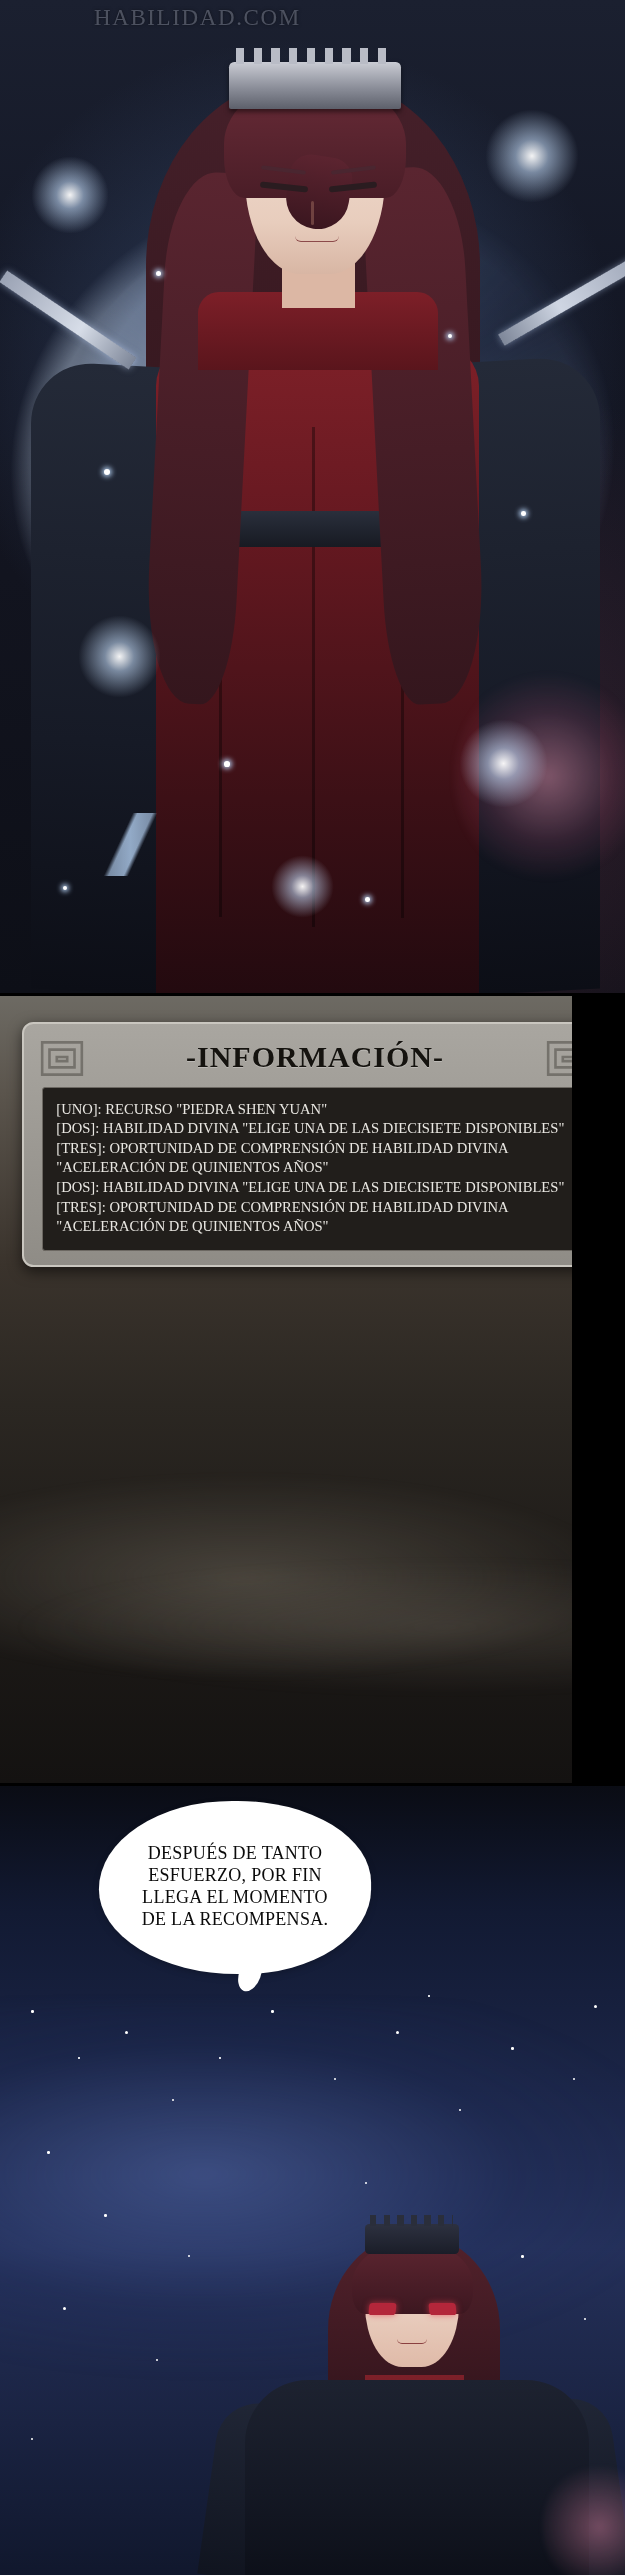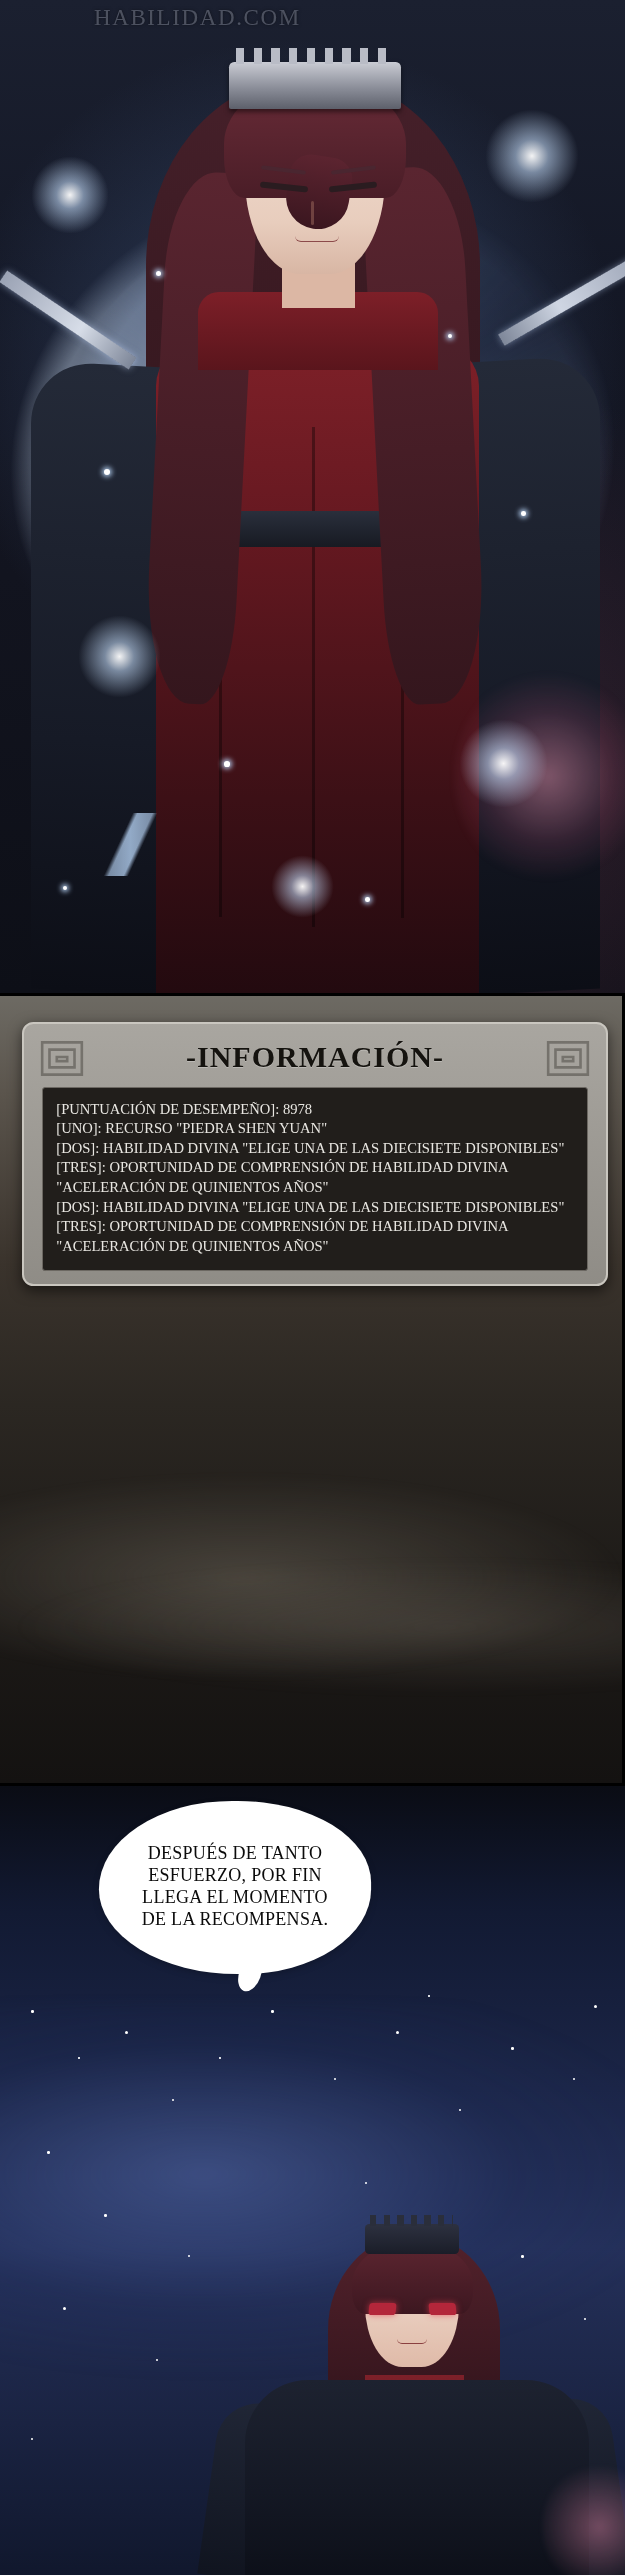--- a/index.html
+++ b/index.html
@@ -150,21 +150,21 @@
     filter:blur(0.5px);
   }
   .pinkglow{
     position:absolute;right:-15.6px;top:667px;width:188px;height:219px;border-radius:50%;
     background:radial-gradient(circle, rgba(255,160,190,.45) 0%, rgba(200,90,130,.18) 45%, rgba(0,0,0,0) 72%);
     filter:blur(3.1px);
   }
 
   
   .panel2{
-    position:relative;width:622px;height:787px;overflow:hidden;
+    position:relative;width:572px;height:787px;overflow:hidden;
     background:linear-gradient(180deg,#6d6a63 0%,#5b554d 12%,#3a332c 34%,#2b2722 52%,#1e1b18 74%,#141211 100%);
   }
   .panel2 .fog{
     position:absolute;left:-31px;top:469px;width:688px;height:224px;
     background:radial-gradient(ellipse at 40% 50%, rgba(180,170,150,.28), rgba(0,0,0,0) 65%);
     filter:blur(4.2px);
   }
   .panel2 .fog2{
     position:absolute;left:-63px;top:553px;width:782px;height:156px;
     background:radial-gradient(ellipse at 65% 50%, rgba(150,140,125,.22), rgba(0,0,0,0) 60%);
@@ -350,21 +350,20 @@
         <g fill="none" stroke="#4e4b45" stroke-width="5">
           <path d="M8 8h76v62H8z"></path>
             <path d="M22 22h48v34H22z"></path>
             <path d="M36 36h20v8H36z"></path>
         </g>
       </svg>
 
       <div class="info-title">-INFORMACIÓN-</div>
 
       <div class="info-body">
-        <p>[PUNTUACIÓN DE DESEMPEÑO]: 8978</p>
         <p>[UNO]: RECURSO "PIEDRA SHEN YUAN"</p>
         <p>[DOS]: HABILIDAD DIVINA "ELIGE UNA DE LAS DIECISIETE DISPONIBLES"</p>
         <p>[TRES]: OPORTUNIDAD DE COMPRENSIÓN DE HABILIDAD DIVINA "ACELERACIÓN DE QUINIENTOS AÑOS"</p>
         <p>[DOS]: HABILIDAD DIVINA "ELIGE UNA DE LAS DIECISIETE DISPONIBLES"</p>
         <p>[TRES]: OPORTUNIDAD DE COMPRENSIÓN DE HABILIDAD DIVINA "ACELERACIÓN DE QUINIENTOS AÑOS"</p>
       </div>
     </div>
   </div>
 
   <div class="divider"></div>

